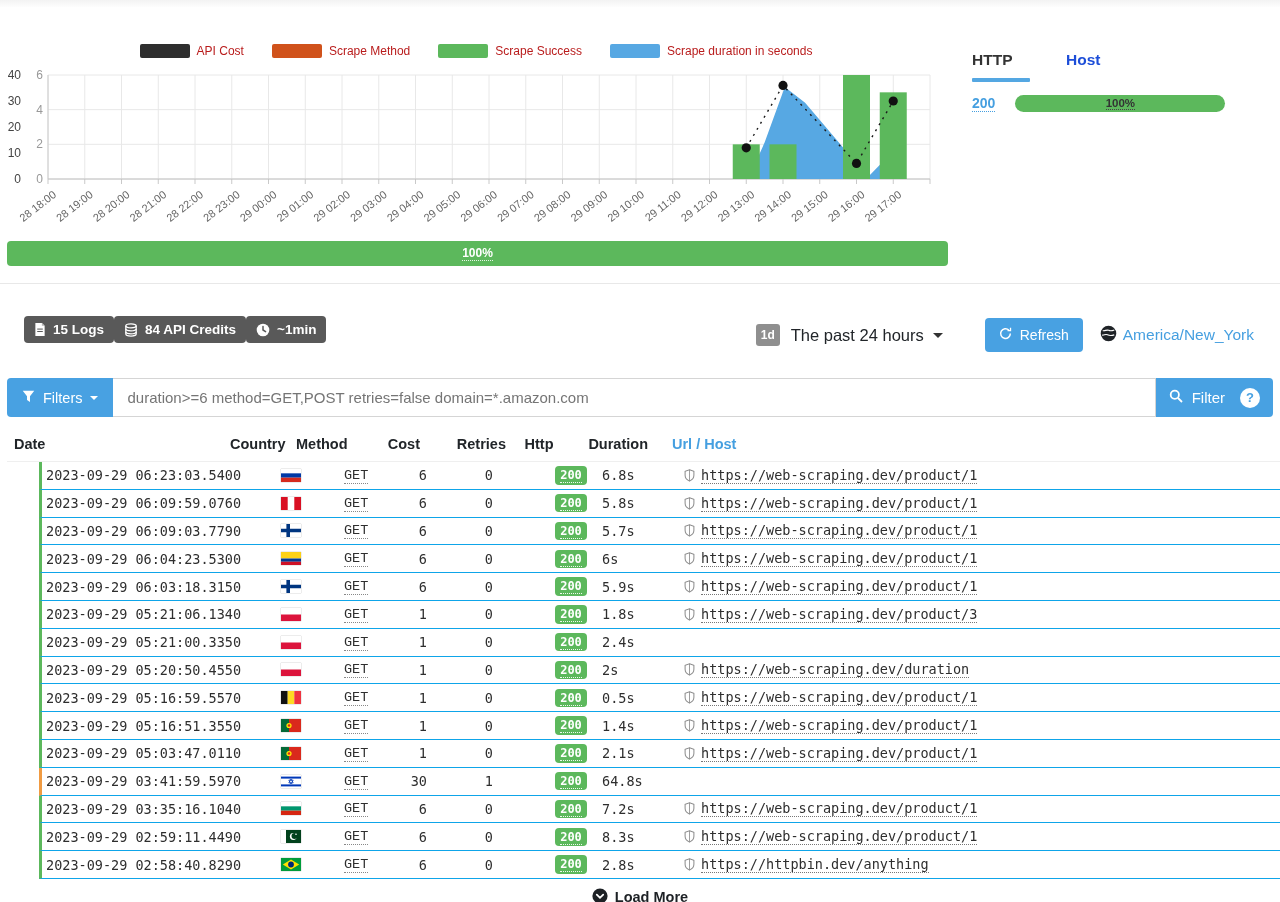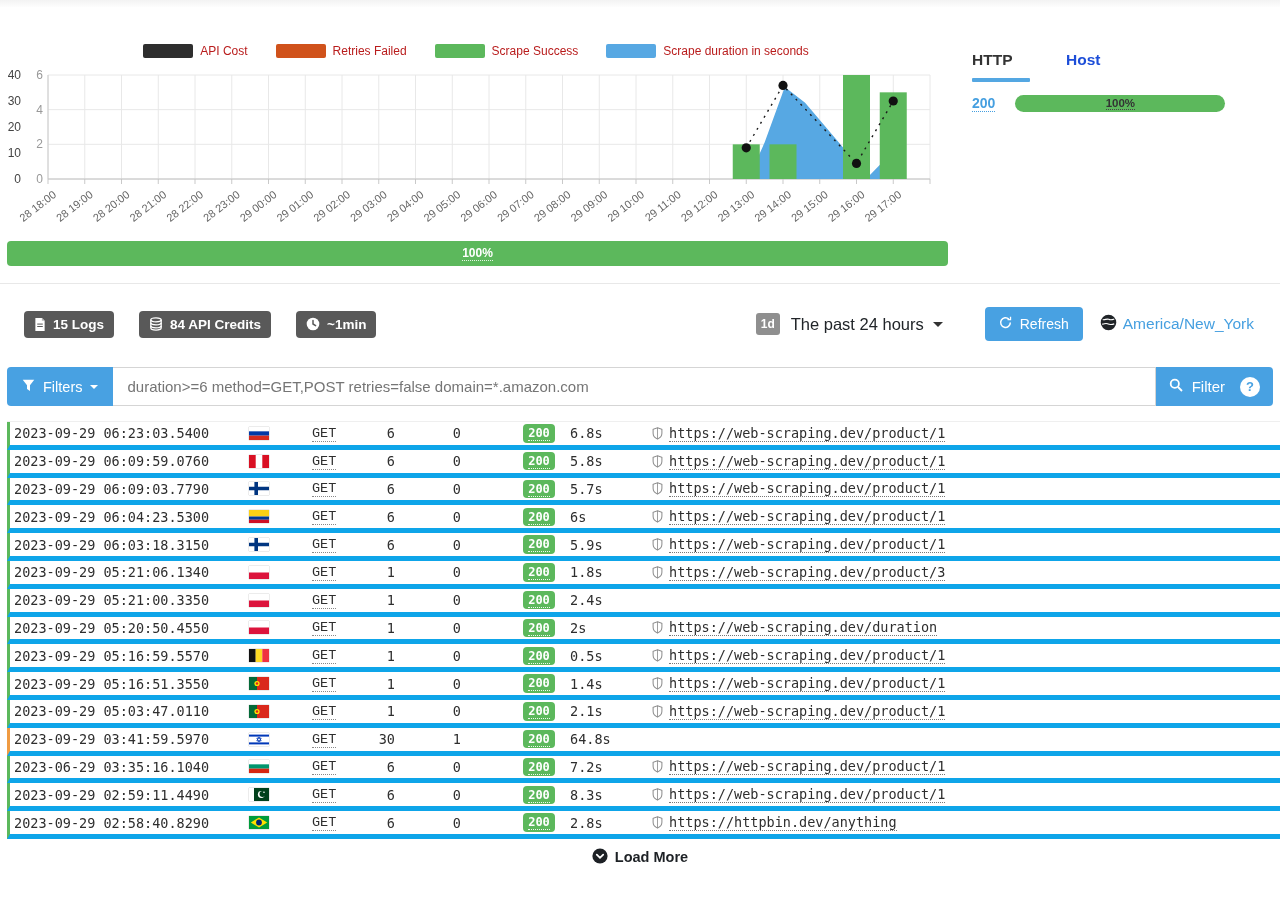--- a/index.html
+++ b/index.html
@@ -35,26 +35,26 @@
   .status-bar {
     width: 210px; height: 17px; background: #5cb85c; border-radius: 9px;
     display: flex; align-items: center; justify-content: center;
   }
   .status-bar span { font-size: 11.5px; font-weight: bold; color: #333; border-bottom: 1px dotted #444; }
 
   hr.sep { border: none; border-top: 1px solid #e8e8e8; margin: 17px 0 0 0; }
 
   
   .stats-row { display: flex; align-items: center; padding: 23px 26px 0 24px; }
-  .badges { display: flex; gap: 25px; }
+  .badges { display: flex; gap: 0; }
   .badge {
     background: #595959; color: #fff; border-radius: 4px; padding: 6px 10px;
     font-size: 13.5px; font-weight: bold; display: flex; align-items: center; gap: 7px;
   }
-  .range-area { margin-left: auto; display: flex; align-items: center; }
+  .range-area { margin-left: auto; display: flex; align-items: center; margin-top: 11px; }
   .mini-badge { background: #8f8f8f; color: #fff; font-size: 12px; font-weight: bold; border-radius: 3px; padding: 4px 5px; }
   .range-label { font-size: 16.5px; color: #212529; margin-left: 11px; cursor: pointer; display: flex; align-items: center; gap: 9px; }
   .caret { width: 0; height: 0; border-left: 5px solid transparent; border-right: 5px solid transparent; border-top: 5px solid #333; display: inline-block; }
   .btn-refresh {
     margin-left: 42px; background: #48a1e2; color: #fff; border: none; border-radius: 4px;
     padding: 9px 14px; font-size: 14px; font-family: inherit; display: flex; align-items: center; gap: 8px; cursor: pointer;
   }
   .tz { display: flex; align-items: center; gap: 6px; margin-left: 17px; }
   .tz a { color: #459fe0; font-size: 15.5px; text-decoration: none; cursor: pointer; }
 
@@ -85,22 +85,22 @@
   
   .logtable { margin: 15px 0 0 7px; }
   .thead, .row { display: grid; grid-template-columns: 220px 66px 74px 52px 86px 62px 80px minmax(0,1fr); align-items: center; }
   .thead { font-size: 14.5px; font-weight: bold; color: #212529; padding: 4px 0 9px 3px; }
   .h-date { padding-left: 4px; }
   .h-cost, .h-retries, .h-duration { text-align: right; padding-right: 2px; }
   .h-http { text-align: center; }
   .h-url { padding-left: 22px; color: #459fe0; cursor: pointer; }
   .tbody { border-top: 1px solid #efefef; }
   .row {
-    height: 27.8px; border-left: 3px solid #5cb85c; border-bottom: 5px solid #0ea5e9;
-    font-family: "DejaVu Sans Mono", monospace; font-size: 13.5px; color: #2e2e2e; cursor: pointer;
+    height: 27.8px; border-left: 3px solid #5cb85c; border-bottom: 1px solid #0ea5e9;
+    font-family: "DejaVu Sans Mono", monospace; font-size: 13.5px; color: #2e2e2e; cursor: pointer; margin-left: 32px;
   }
   .row.warning { border-left-color: #f09b42; }
   .c-date { padding-left: 4px; }
   .c-country { padding-left: 19px; line-height: 0; }
   .flag { display: inline-block; box-shadow: 0 0 1px rgba(0,0,0,.45); }
   .c-method { padding-left: 16px; font-family: Liberation Mono, monospace; }
   .method-link { border-bottom: 1px dotted #888; }
   .c-cost { text-align: right; padding-right: 27px; }
   .c-retries { text-align: right; padding-right: 47px; }
   .c-http { text-align: center; }
@@ -119,21 +119,21 @@
 
 <div class="top">
   <div class="chart-col">
     <div class="legend">
         <div class="legend-item">
           <span class="legend-box" style="background: rgb(46, 46, 46);"></span>
           <span>API Cost</span>
         </div>
         <div class="legend-item">
           <span class="legend-box" style="background: rgb(208, 82, 27);"></span>
-          <span>Retries Failed</span>
+          <span>Scrape Method</span>
         </div>
         <div class="legend-item">
           <span class="legend-box" style="background: rgb(92, 184, 92);"></span>
           <span>Scrape Success</span>
         </div>
         <div class="legend-item">
           <span class="legend-box" style="background: rgb(87, 168, 227);"></span>
           <span>Scrape duration in seconds</span>
         </div>
       </div>
@@ -327,20 +327,30 @@
     <span><svg viewBox="0 0 14 14" width="14" height="14" fill="none" stroke="#fff" stroke-width="1.8">
           <circle cx="5.8" cy="5.8" r="4.1"></circle>
           <path d="M9 9l4 4"></path>
         </svg></span>
     <span>Filter</span>
     <span class="help-circle">?</span>
   </button>
 </div>
 
 <div class="logtable">
+  <div class="thead">
+      <div class="h-date">Date</div>
+      <div class="h-country">Country</div>
+      <div class="h-method">Method</div>
+      <div class="h-cost">Cost</div>
+      <div class="h-retries">Retries</div>
+      <div class="h-http">Http</div>
+      <div class="h-duration">Duration</div>
+      <div class="h-url">Url / Host</div>
+    </div>
   <div class="tbody">
       <div class="row">
         <div class="c-date">2023-09-29 06:23:03.5400</div>
         <div class="c-country" title="Russia"><svg class="flag" viewBox="0 0 20 13" width="20" height="13">
             <rect width="20" height="13" fill="#fff"></rect>
             <rect y="4.33" width="20" height="4.34" fill="#0039a6"></rect>
             <rect y="8.67" width="20" height="4.33" fill="#d52b1e"></rect>
           </svg></div>
         <div class="c-method"><span class="method-link">GET</span></div>
         <div class="c-cost">6</div>
@@ -556,21 +566,21 @@
             <polygon points="10,4 12.2,7.9 7.8,7.9" fill="none" stroke="#0038b8" stroke-width="0.8"></polygon>
             <polygon points="10,9 7.8,5.1 12.2,5.1" fill="none" stroke="#0038b8" stroke-width="0.8"></polygon>
           </svg></div>
         <div class="c-method"><span class="method-link">GET</span></div>
         <div class="c-cost">30</div>
         <div class="c-retries">1</div>
         <div class="c-http"><span class="badge-200"><span>200</span></span></div>
         <div class="c-duration">64.8s</div>
       </div>
       <div class="row">
-        <div class="c-date">2023-06-29 03:35:16.1040</div>
+        <div class="c-date">2023-09-29 03:35:16.1040</div>
         <div class="c-country" title="Bulgaria"><svg class="flag" viewBox="0 0 20 13" width="20" height="13">
             <rect width="20" height="4.33" fill="#fff"></rect>
             <rect y="4.33" width="20" height="4.34" fill="#00966e"></rect>
             <rect y="8.67" width="20" height="4.33" fill="#d62612"></rect>
           </svg></div>
         <div class="c-method"><span class="method-link">GET</span></div>
         <div class="c-cost">6</div>
         <div class="c-retries">0</div>
         <div class="c-http"><span class="badge-200"><span>200</span></span></div>
         <div class="c-duration">7.2s</div>

